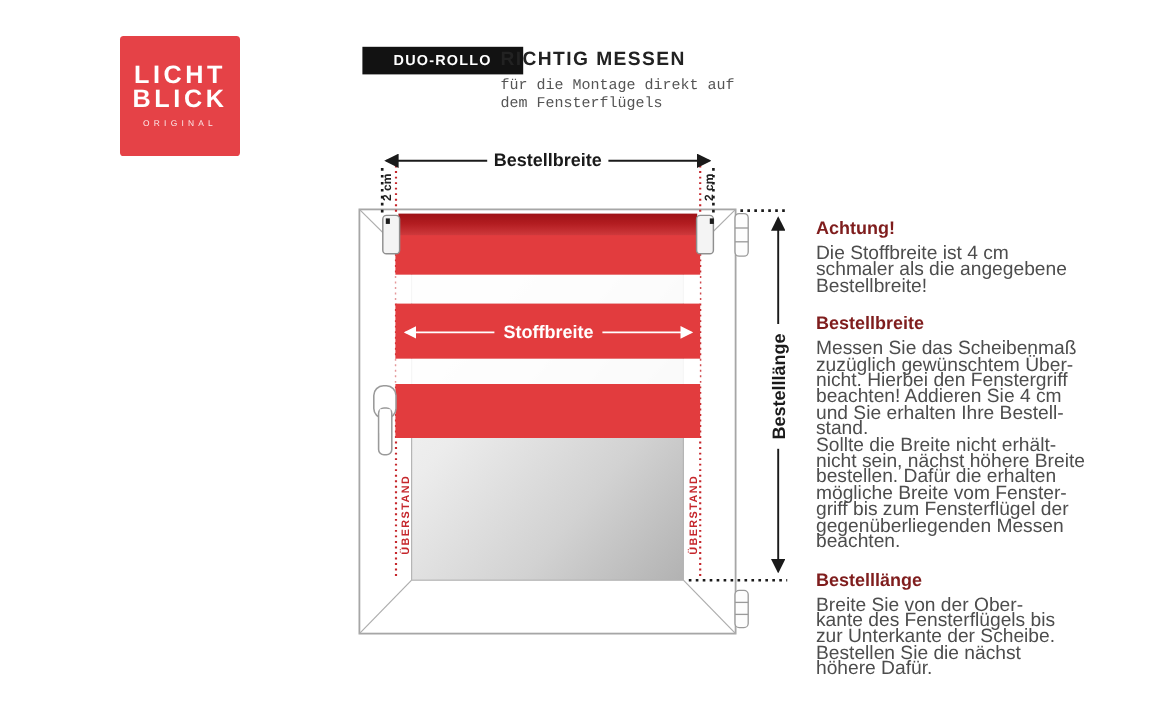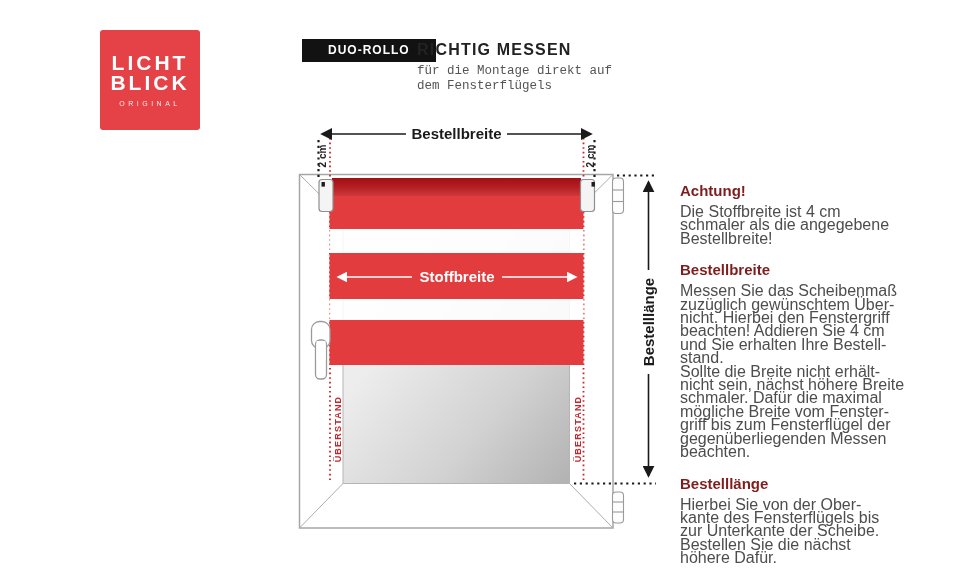--- a/index.html
+++ b/index.html
@@ -155,29 +155,29 @@
     <div class="sec mid">
       <h3>Bestellbreite</h3>
       <div class="ln">Messen Sie das Scheibenmaß</div>
       <div class="ln">zuzüglich gewünschtem Über-</div>
       <div class="ln">nicht. Hierbei den Fenstergriff</div>
       <div class="ln">beachten! Addieren Sie 4 cm</div>
       <div class="ln">und Sie erhalten Ihre Bestell-</div>
       <div class="ln">stand.</div>
       <div class="ln">Sollte die Breite nicht erhält-</div>
       <div class="ln">nicht sein, nächst höhere Breite</div>
-      <div class="ln">schmaler. Dafür die maximal</div>
+      <div class="ln">bestellen. Dafür die erhalten</div>
       <div class="ln">mögliche Breite vom Fenster-</div>
       <div class="ln">griff bis zum Fensterflügel der</div>
       <div class="ln">gegenüberliegenden Messen</div>
       <div class="ln">beachten.</div>
     </div>
     <div class="sec">
       <h3>Bestelllänge</h3>
-      <div class="ln">Hierbei Sie von der Ober-</div>
+      <div class="ln">Breite Sie von der Ober-</div>
       <div class="ln">kante des Fensterflügels bis</div>
       <div class="ln">zur Unterkante der Scheibe.</div>
       <div class="ln">Bestellen Sie die nächst</div>
       <div class="ln">höhere Dafür.</div>
     </div>
   </div>
 
 </div>
 
 </body></html>

